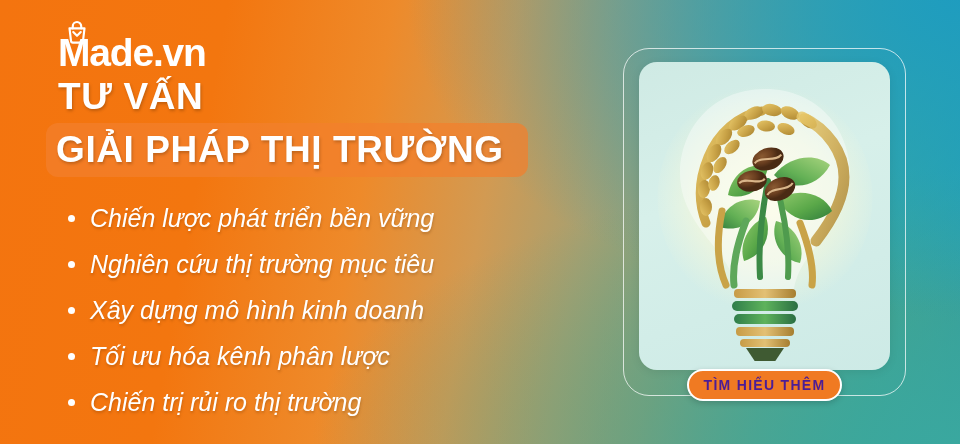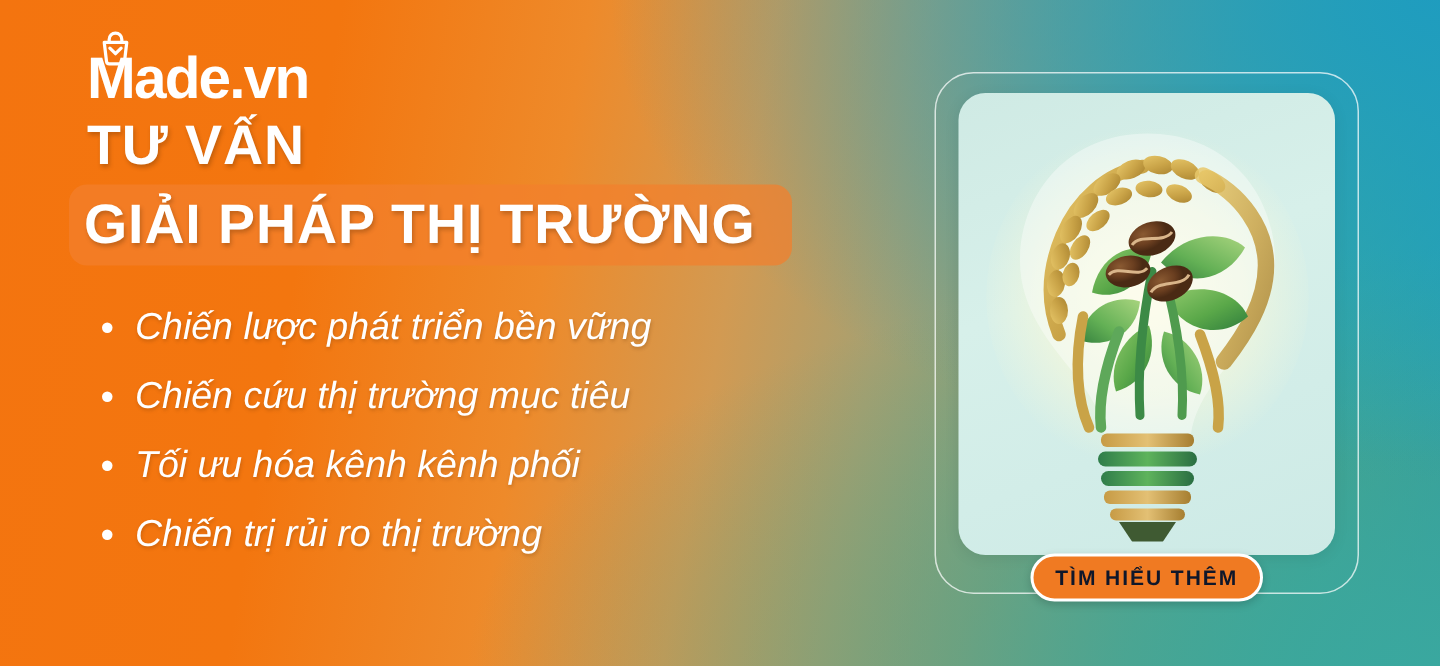--- a/index.html
+++ b/index.html
@@ -163,21 +163,21 @@
     box-sizing: border-box;
     display: flex;
     align-items: center;
     justify-content: center;
     cursor: pointer;
     box-shadow: 0 2px 6px rgba(0,0,0,0.18);
   }
   #cta .cta-label {
     font-size: 14px;
     font-weight: 700;
-    color: #0f172a;
+    color: #4c1d95;
     letter-spacing: 1.3px;
     white-space: nowrap;
   }
 </style>
 </head>
 <body>
 
 <div id="banner">
 
   <div id="logo">
@@ -196,25 +196,29 @@
     </div>
   </div>
 
   <ul id="bullets">
     <li>
       <span class="dot"></span>
       <span>Chiến lược phát triển bền vững</span>
     </li>
     <li>
       <span class="dot"></span>
-      <span>Chiến cứu thị trường mục tiêu</span>
-    </li>
-    <li>
-      <span class="dot"></span>
-      <span>Tối ưu hóa kênh kênh phối</span>
+      <span>Nghiên cứu thị trường mục tiêu</span>
+    </li>
+    <li>
+      <span class="dot"></span>
+      <span>Xây dựng mô hình kinh doanh</span>
+    </li>
+    <li>
+      <span class="dot"></span>
+      <span>Tối ưu hóa kênh phân lược</span>
     </li>
     <li>
       <span class="dot"></span>
       <span>Chiến trị rủi ro thị trường</span>
     </li>
   </ul>
 
   <div id="card-frame"></div>
 
   <div id="card">

